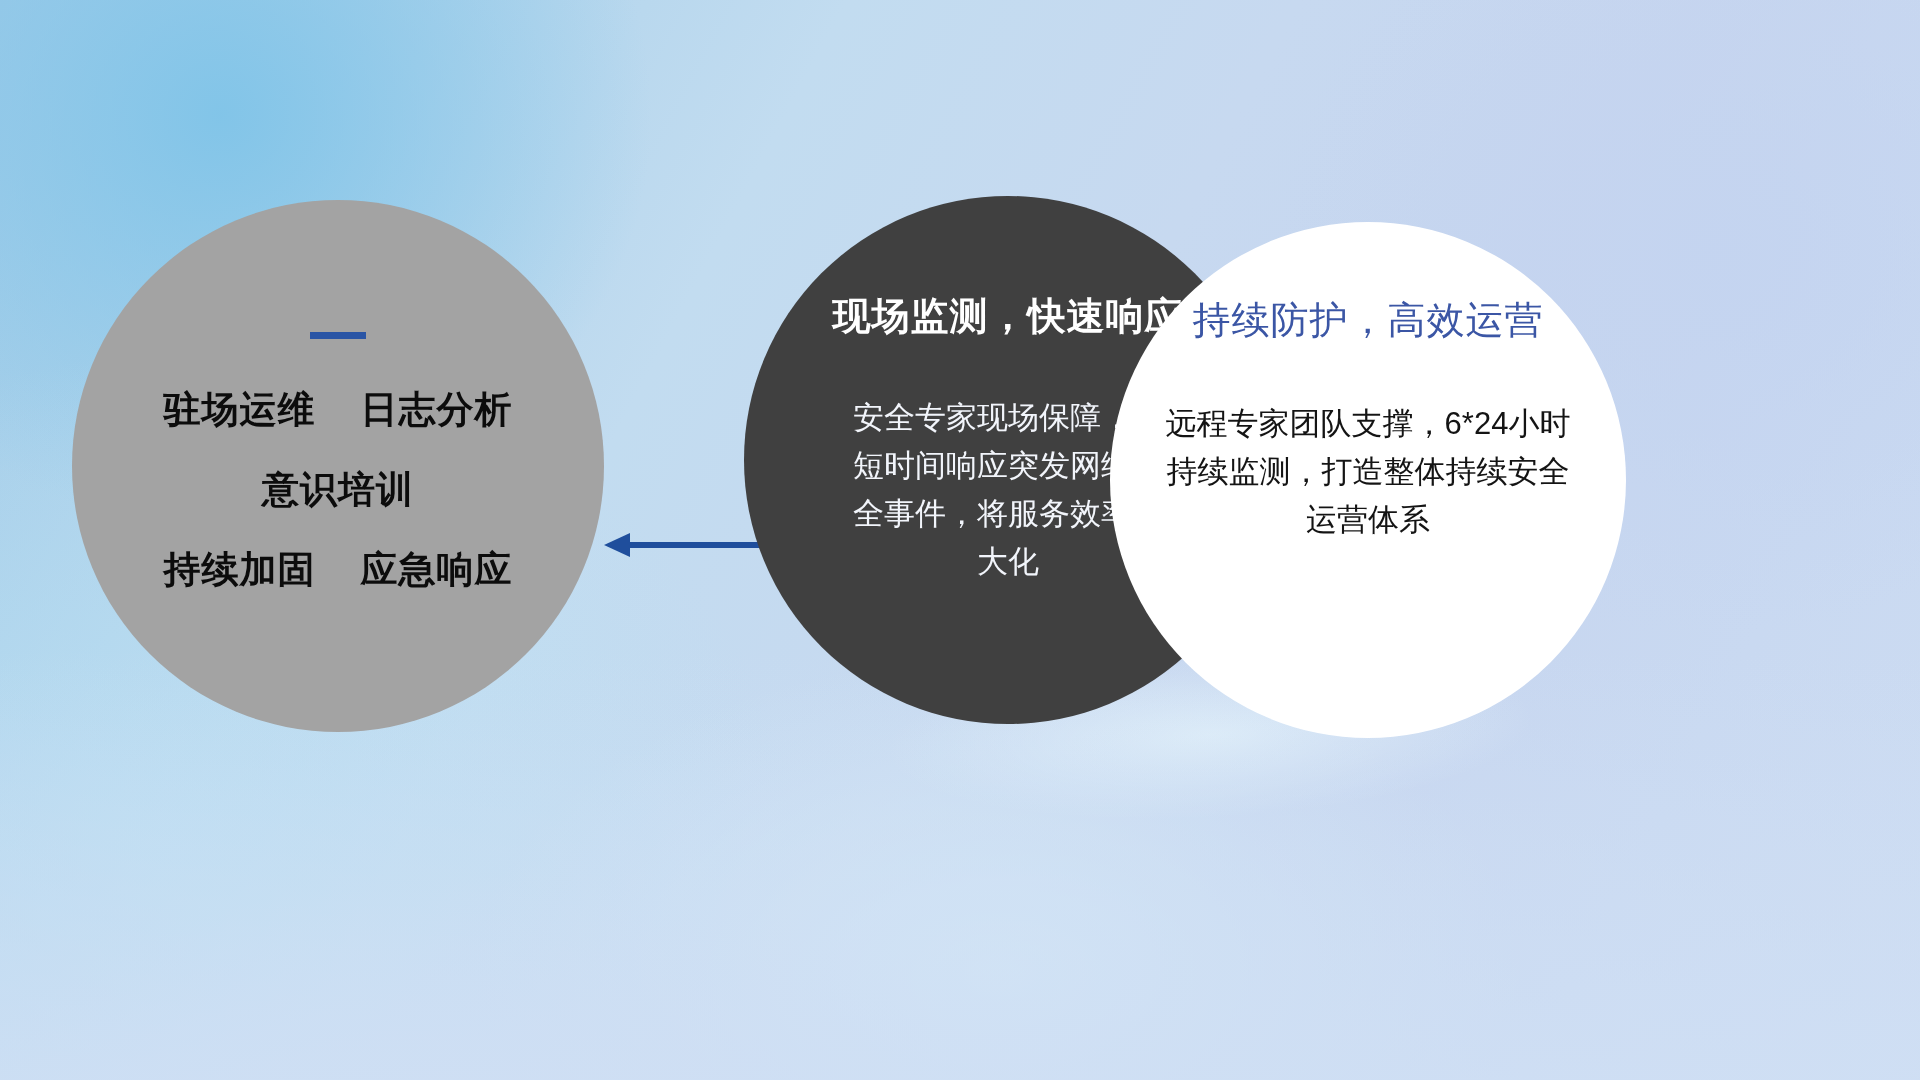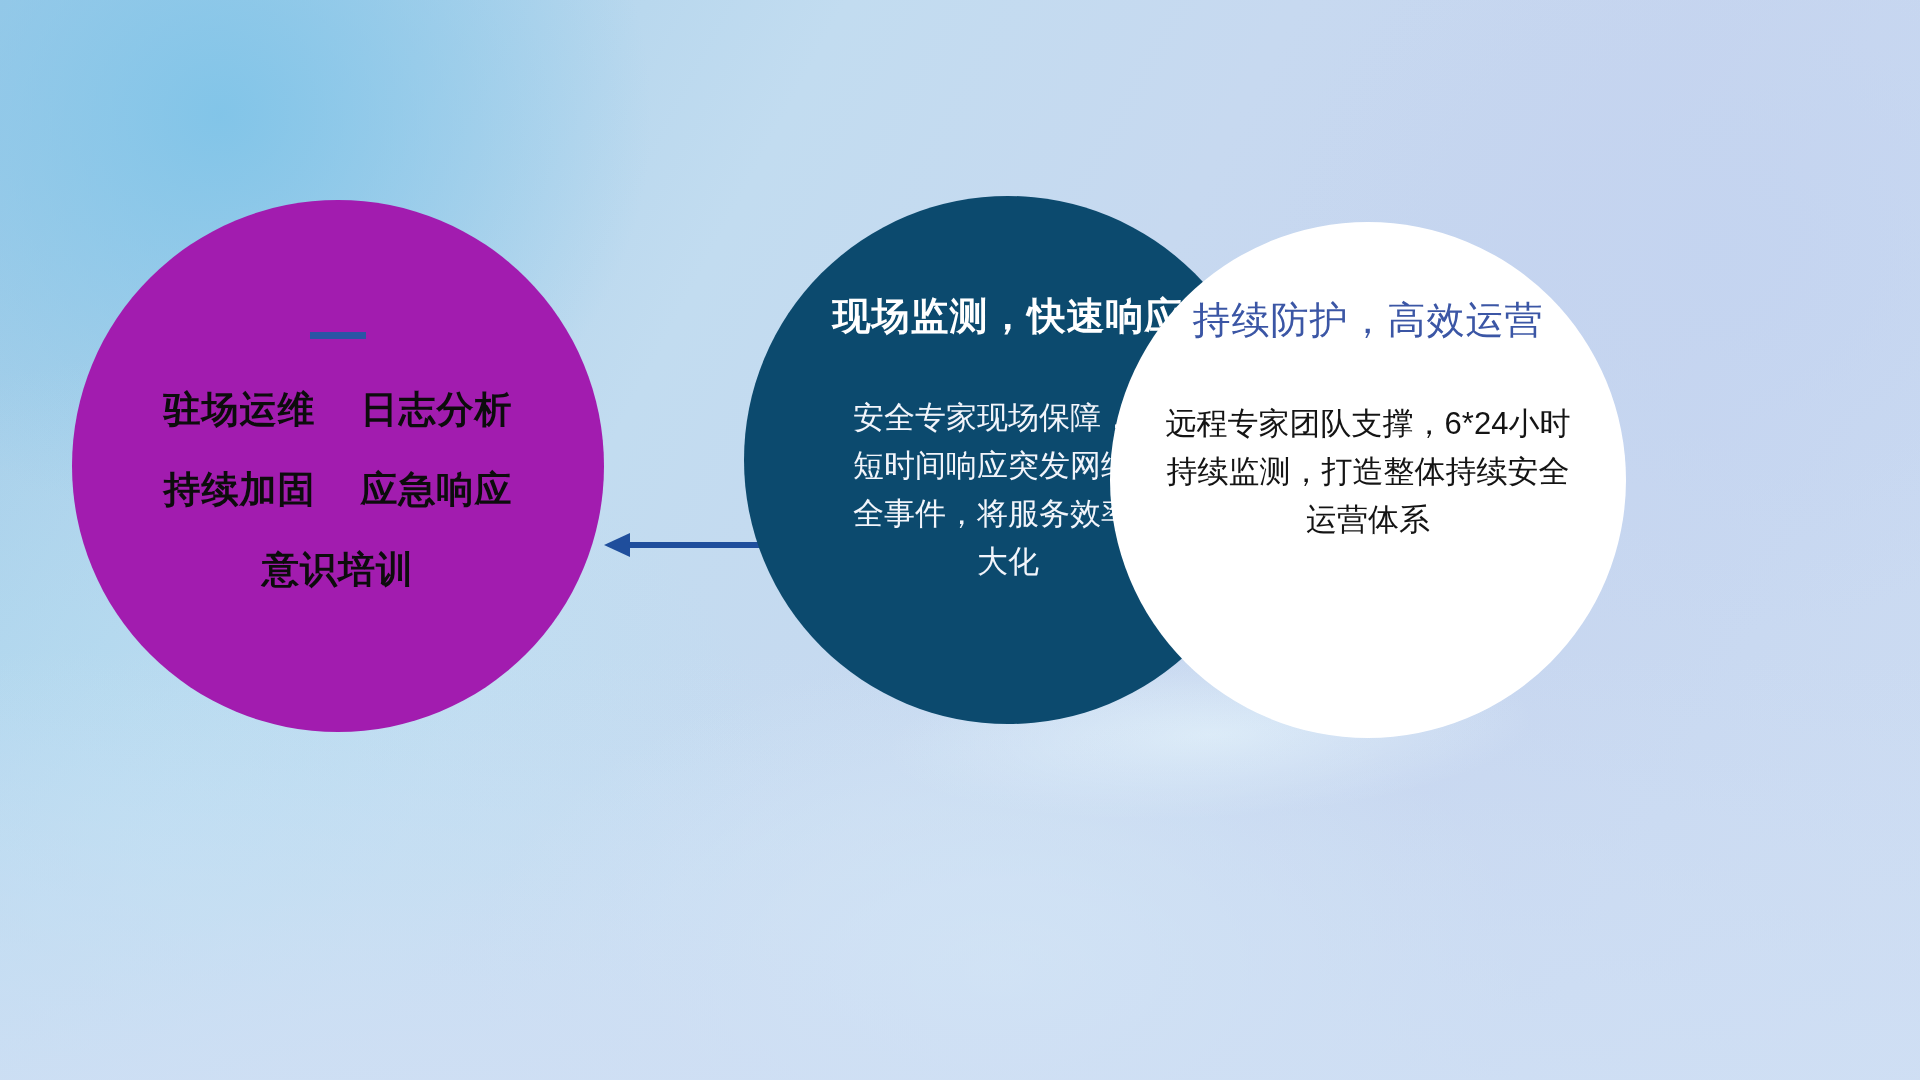--- a/index.html
+++ b/index.html
@@ -83,27 +83,27 @@
 
   
   .circle {
     position: absolute;
     border-radius: 50%;
     box-sizing: border-box;
   }
   .circle-left {
     left: 72px; top: 200px;
     width: 532px; height: 532px;
-    background: #a21caf;
+    background: #a3a3a3;
     z-index: 4;
   }
   .circle-middle {
     left: 744px; top: 196px;
     width: 528px; height: 528px;
-    background: #0c4a6e;
+    background: #404040;
     z-index: 5;
   }
   .circle-right {
     left: 1110px; top: 222px;
     width: 516px; height: 516px;
     background: #ffffff;
     z-index: 6;
   }
   
   .c-inner {
@@ -194,22 +194,22 @@
   <svg class="arrow-svg" viewBox="0 0 300 80">
     <line x1="290" y1="40" x2="32" y2="40" stroke="#1f4e9c" stroke-width="6"></line>
     <polygon points="14,40 40,28 40,52" fill="#1f4e9c"></polygon>
   </svg>
 
   <div class="circle circle-left">
     <div class="c-inner" style="top:132px;">
       <div class="accent-dash"></div>
       <div class="left-lines">
         <div class="left-line">驻场运维    日志分析</div>
+        <div class="left-line">意识培训</div>
         <div class="left-line">持续加固    应急响应</div>
-        <div class="left-line">意识培训</div>
       </div>
     </div>
   </div>
 
   <div class="circle circle-middle">
     <div class="c-inner" style="top:100px;">
       <div class="mid-title">现场监测，快速响应</div>
       <div class="mid-body">安全专家现场保障，最短时间响应突发网络安全事件，将服务效率最大化</div>
     </div>
   </div>

